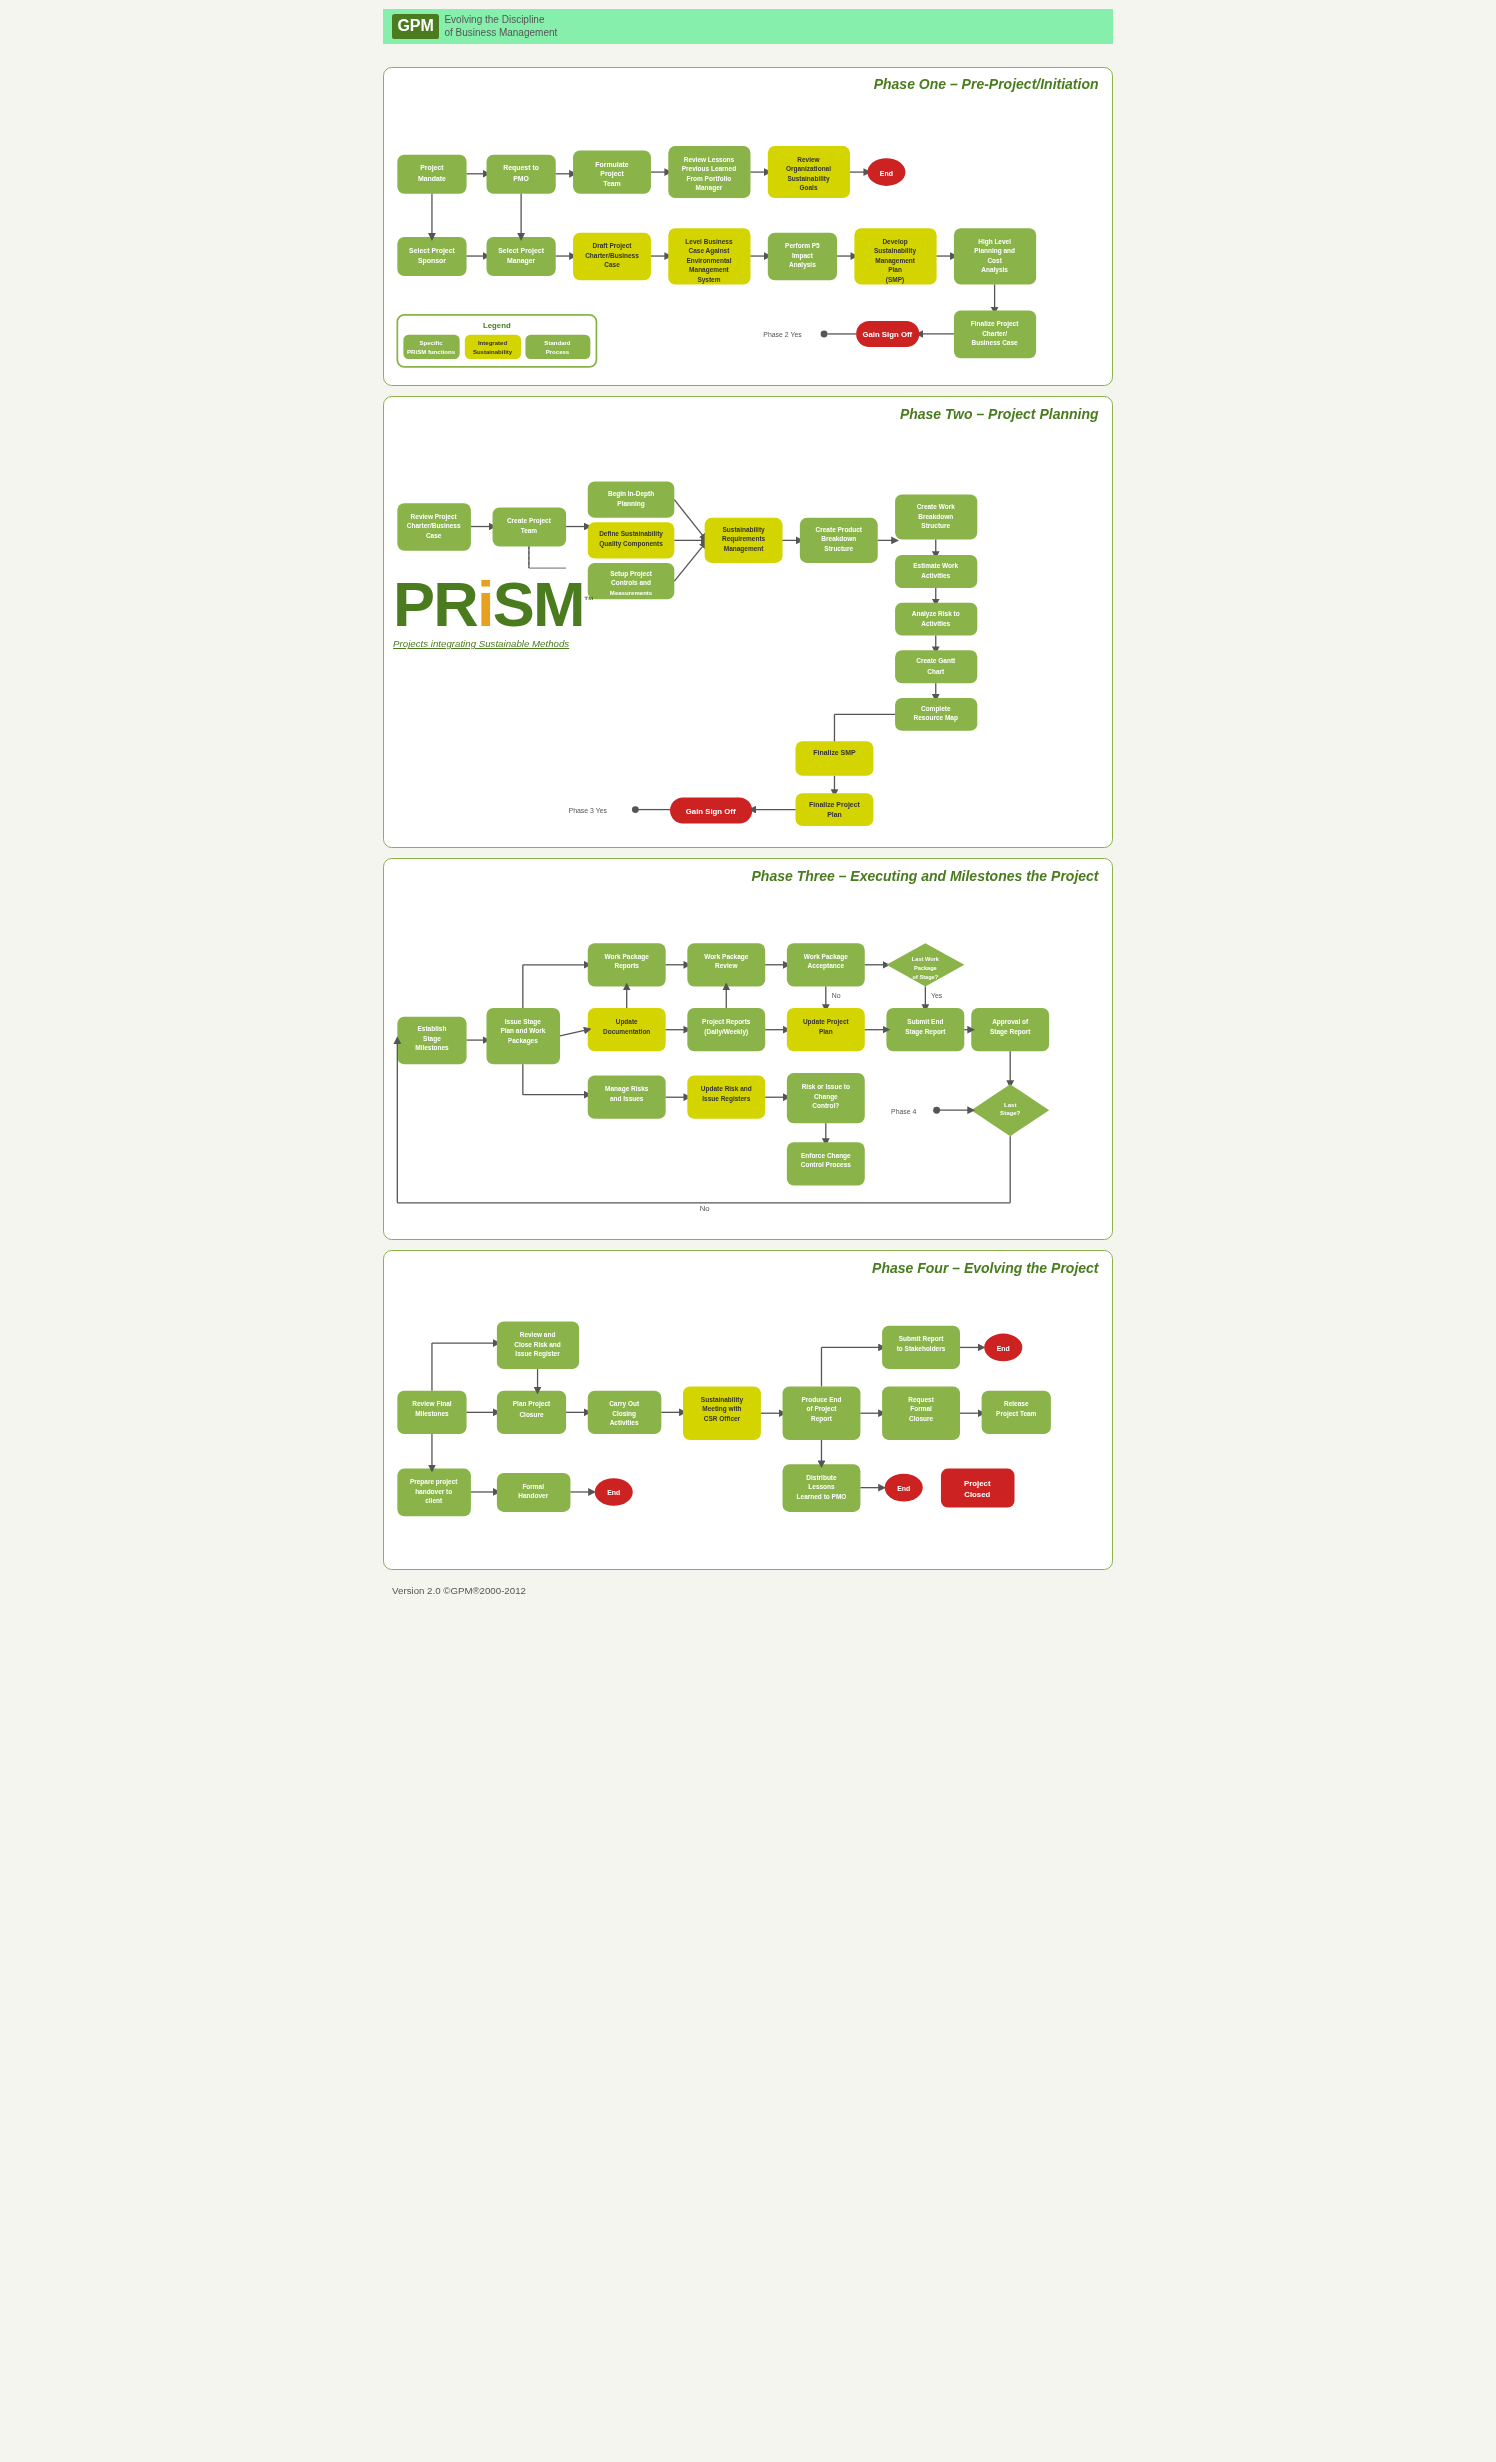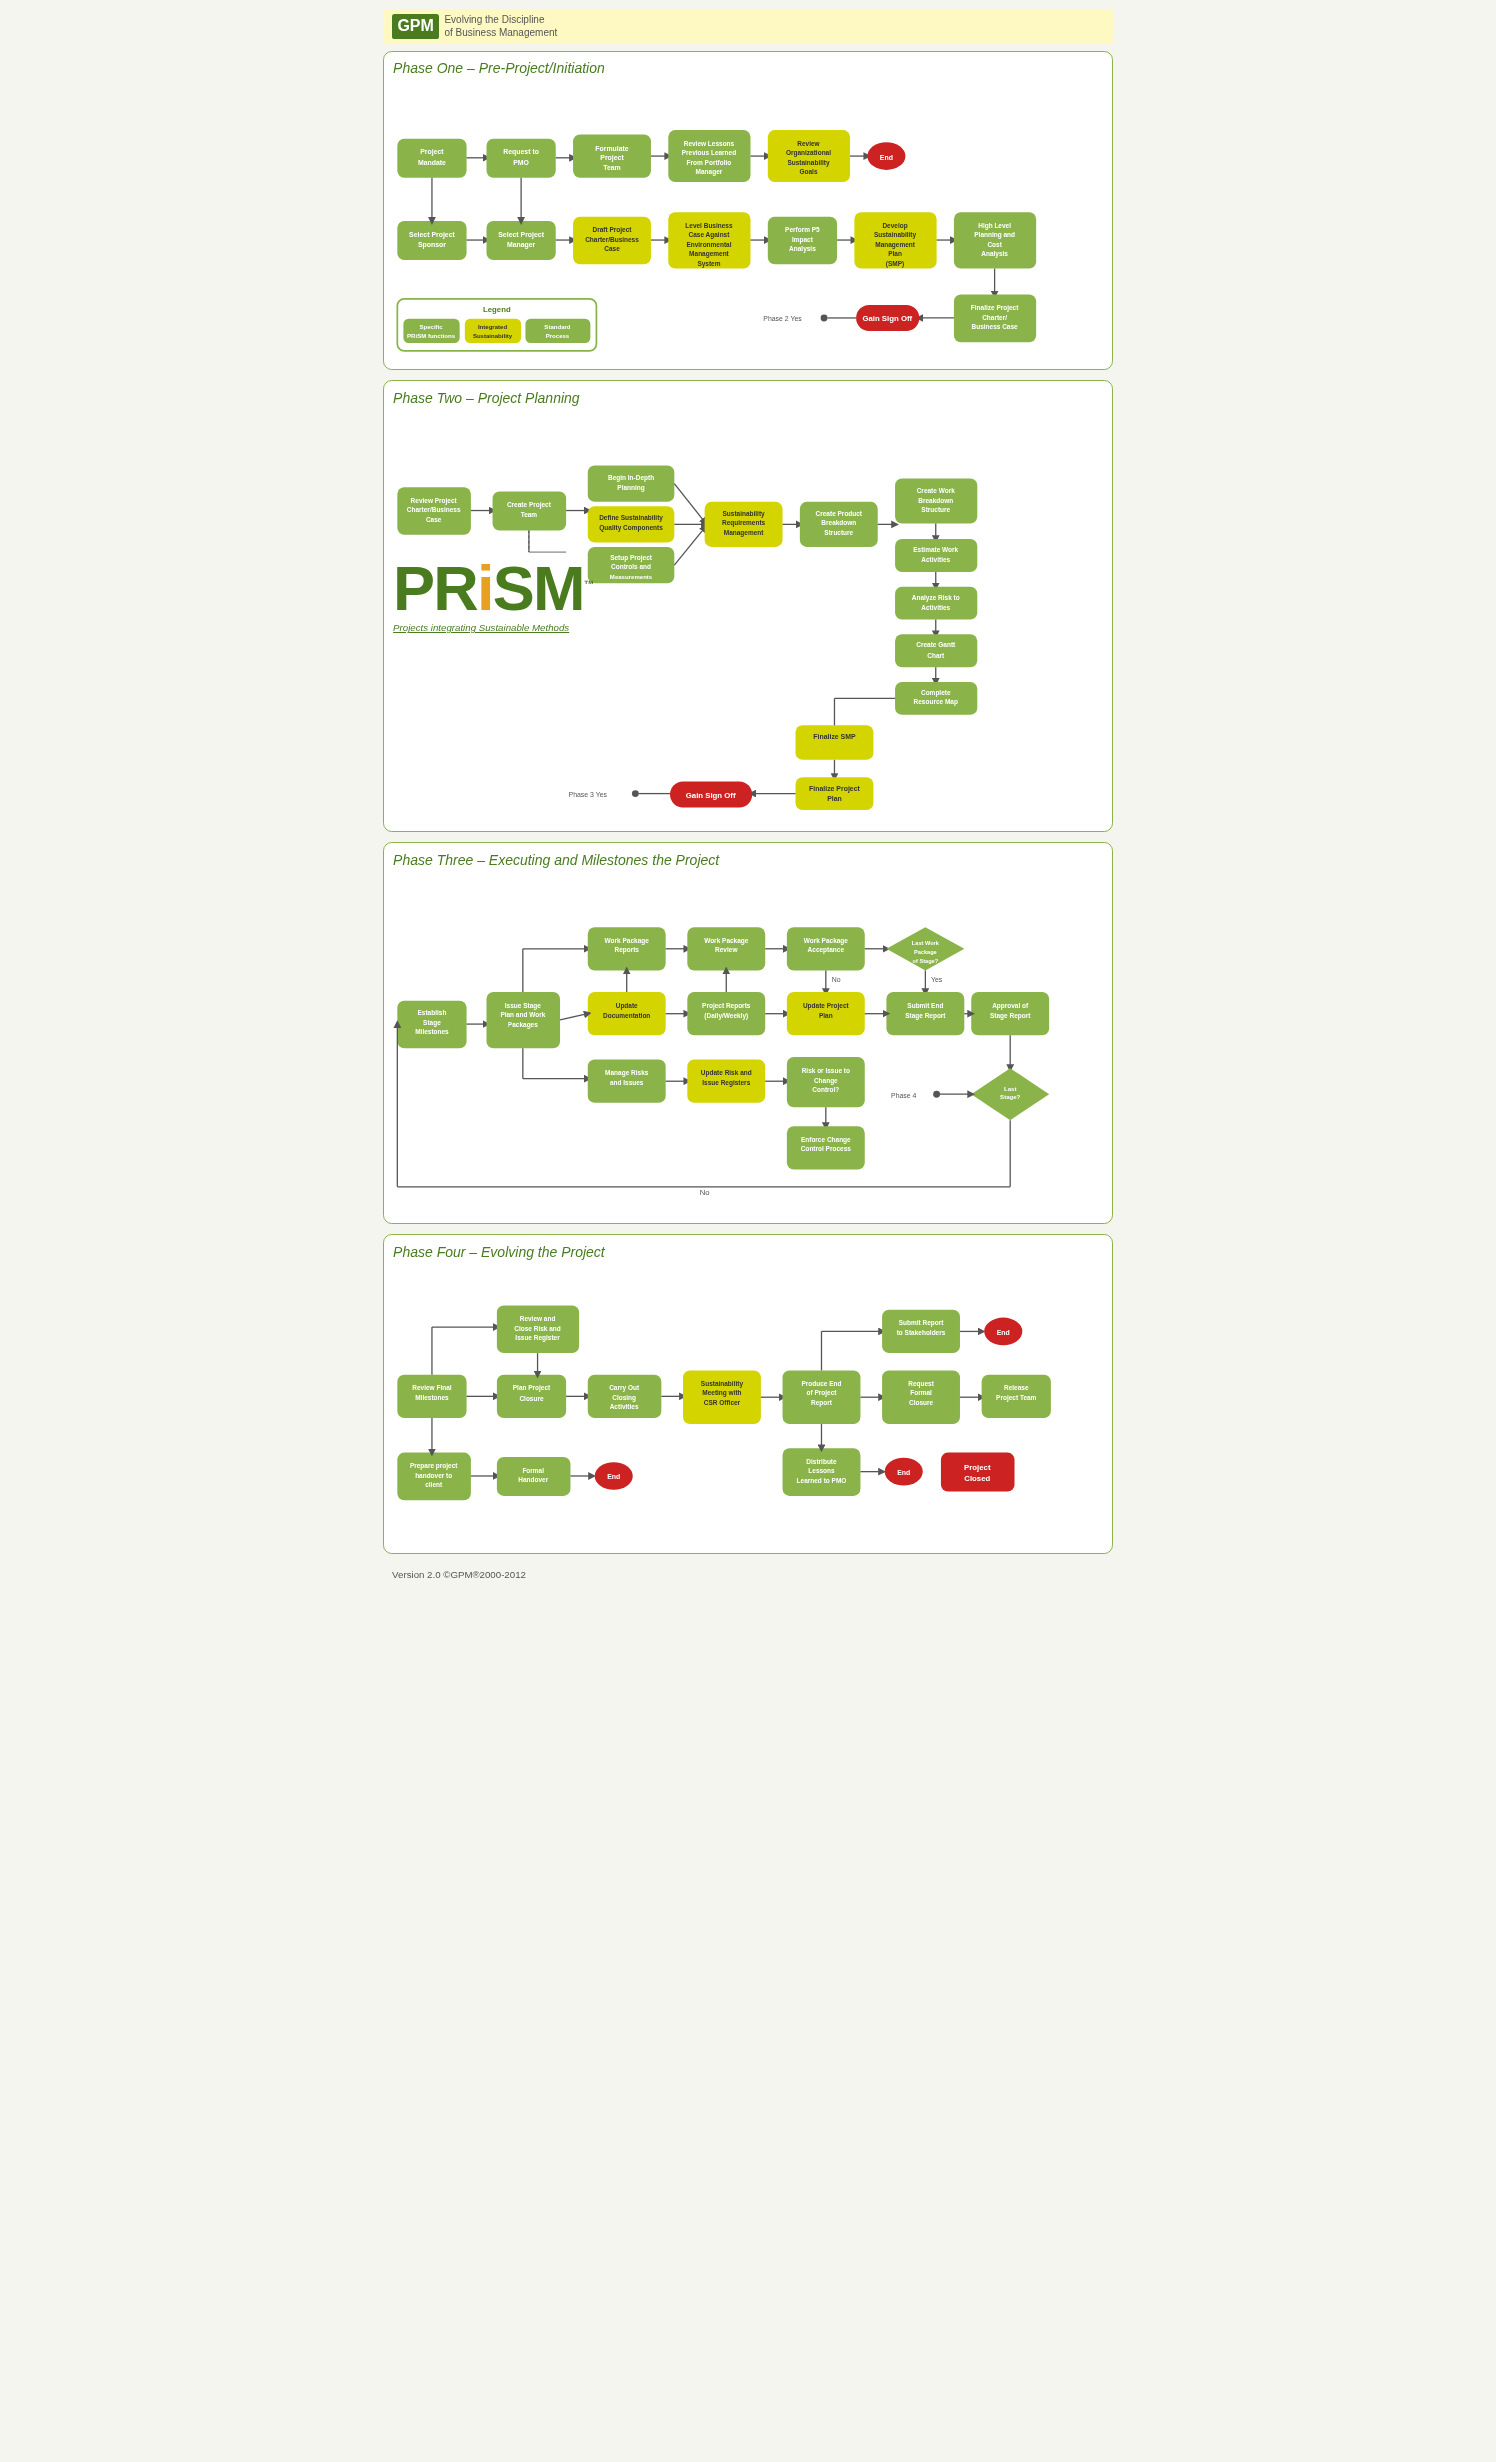--- a/index.html
+++ b/index.html
@@ -14,22 +14,22 @@
       width: 747px;
       background: #f5f5f0;
       padding: 8.8px;
     }
 
     
     .header {
       display: flex;
       align-items: flex-start;
       padding: 4.4px 8.8px;
-      background: #fef9c3;
-      margin-bottom: 7px;
+      background: #86efac;
+      margin-bottom: 23px;
     }
     .logo-box {
       display: flex;
       align-items: center;
       gap: 5.3px;
     }
     .logo-gpm {
       background: #4a7c1f;
       color: white;
       font-weight: bold;
@@ -46,25 +46,25 @@
     
     .phase-section {
       border: 1.8px solid #8ab34a;
       border-radius: 8.8px;
       margin-bottom: 10.5px;
       background: white;
       padding: 8.8px;
       position: relative;
     }
     .phase-title {
-      text-align: left;
+      text-align: right;
       font-size: 14px;
       font-style: italic;
       color: #4a7c1f;
-      font-weight: normal;
+      font-weight: bold;
       margin-bottom: 8.8px;
       padding-right: 4.4px;
     }
 
     
     .flow-svg {
       width: 100%;
     }
 
     

